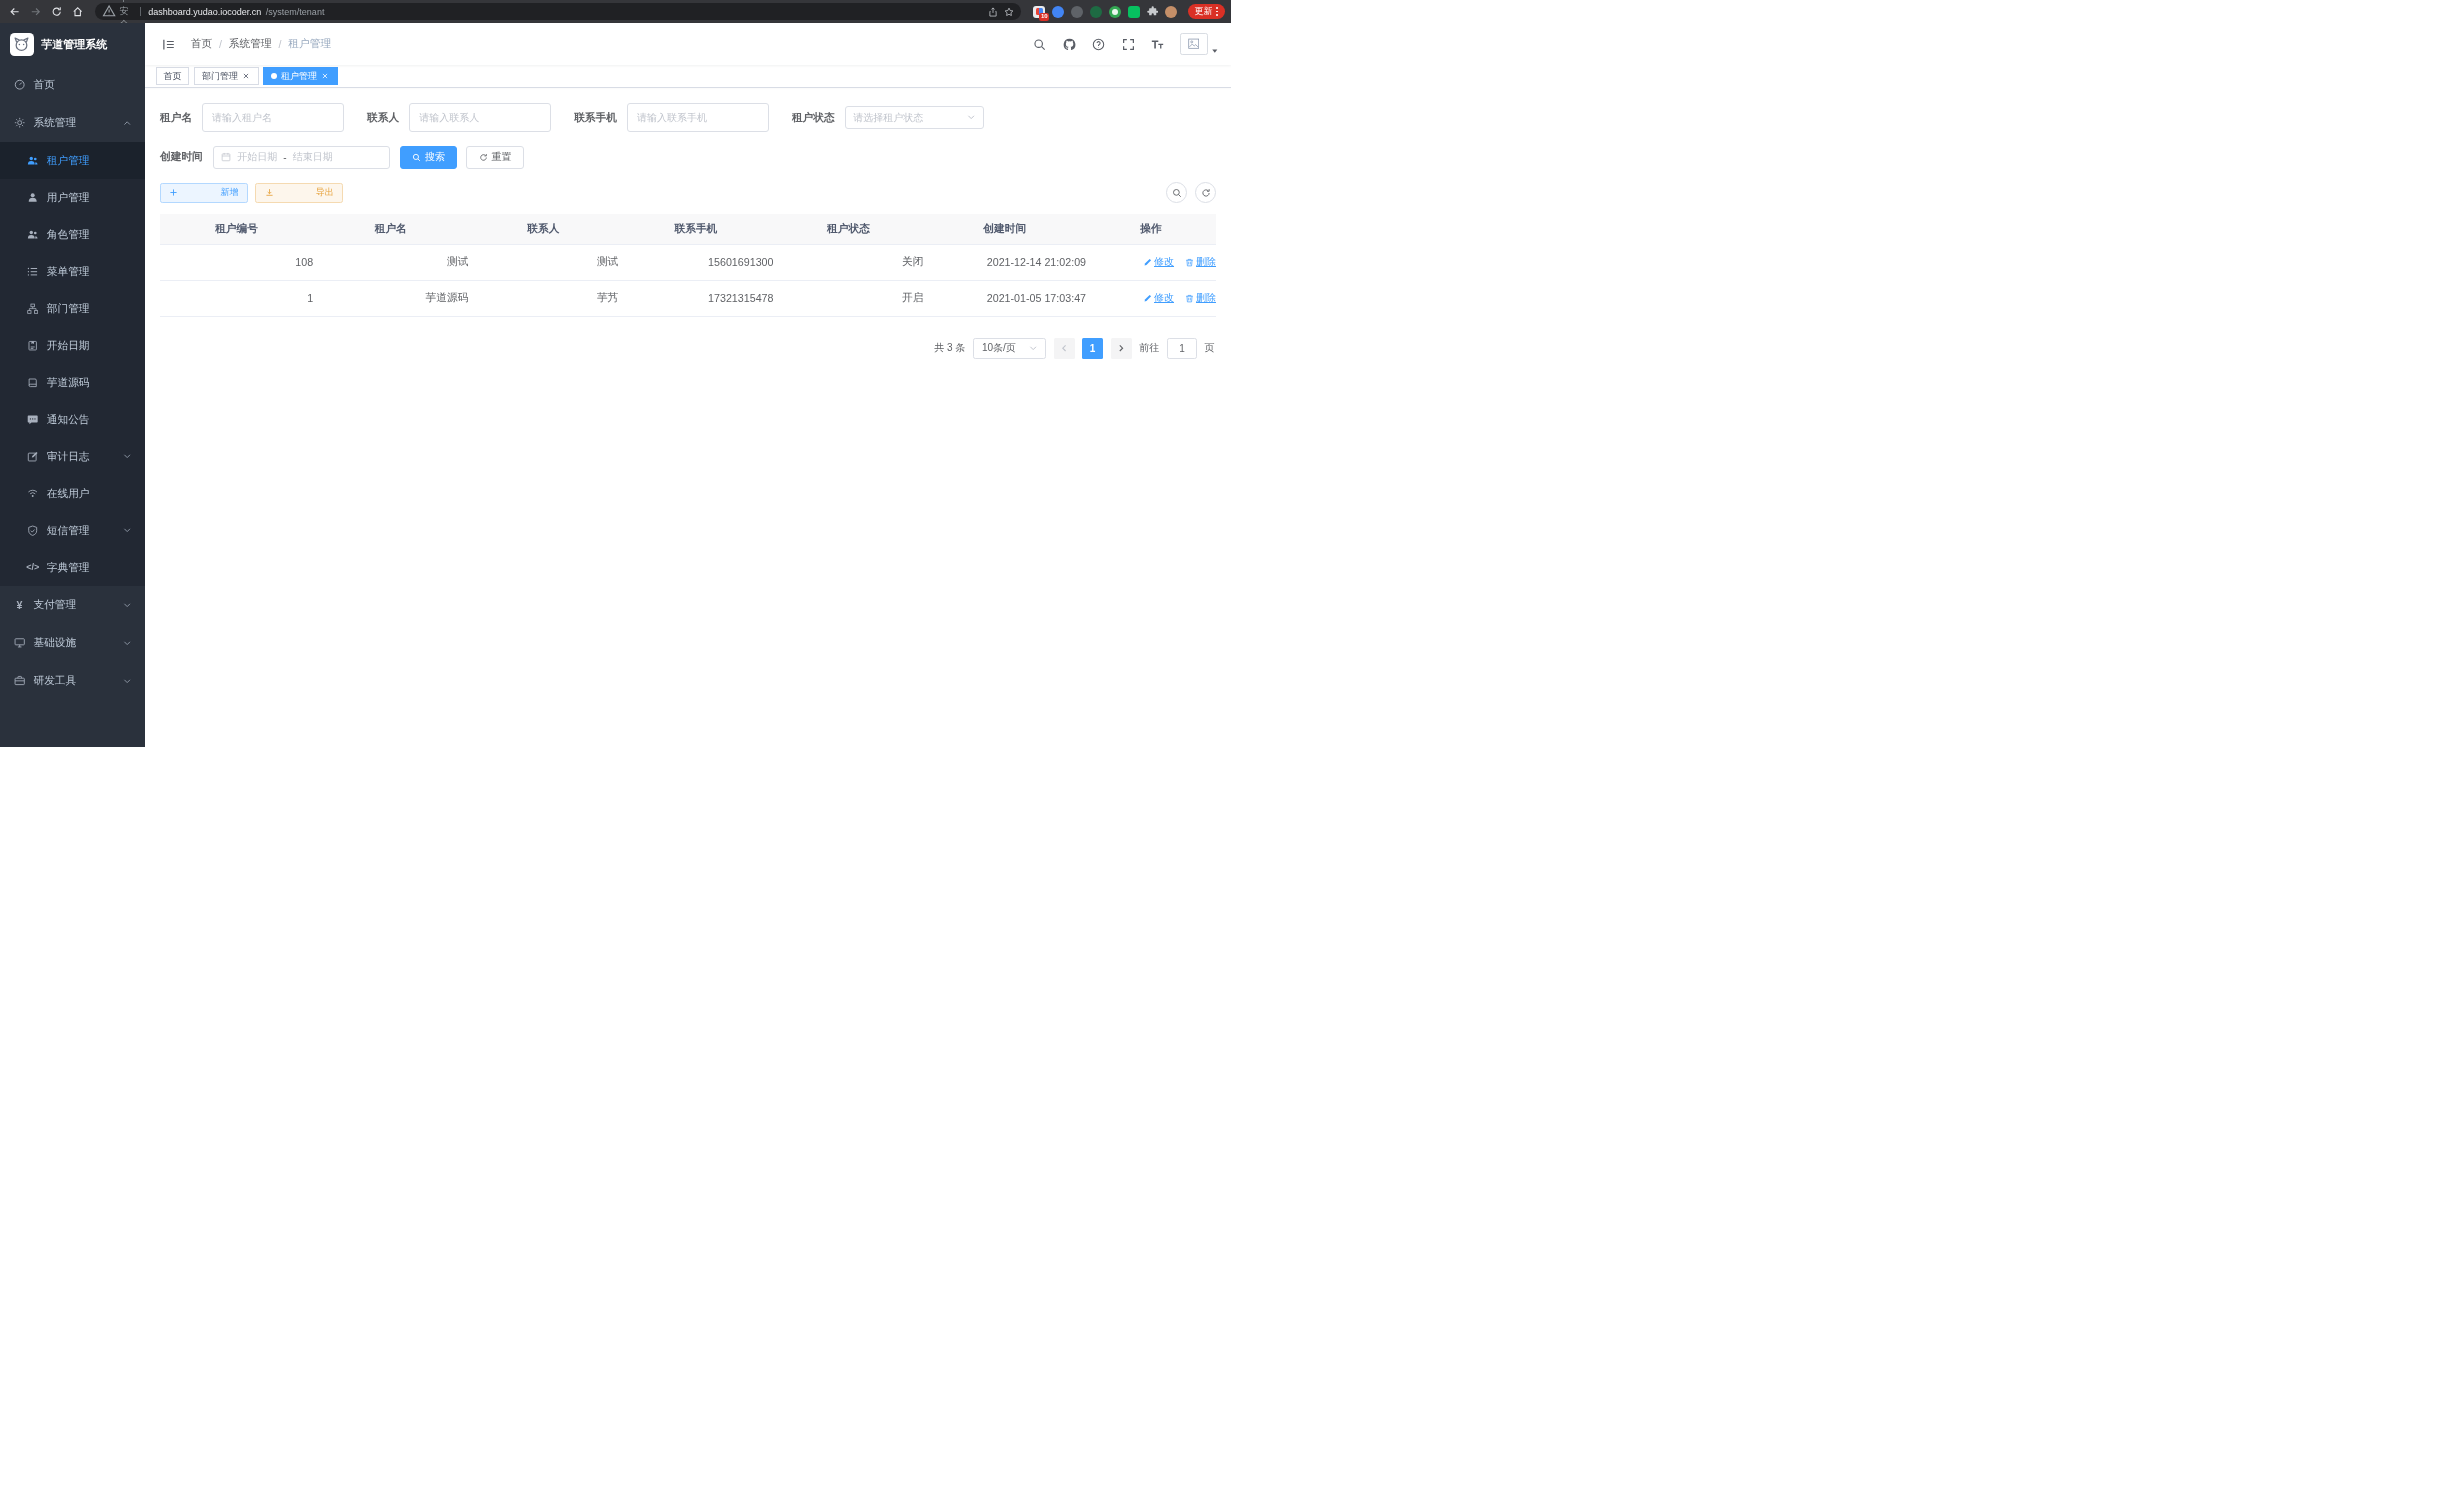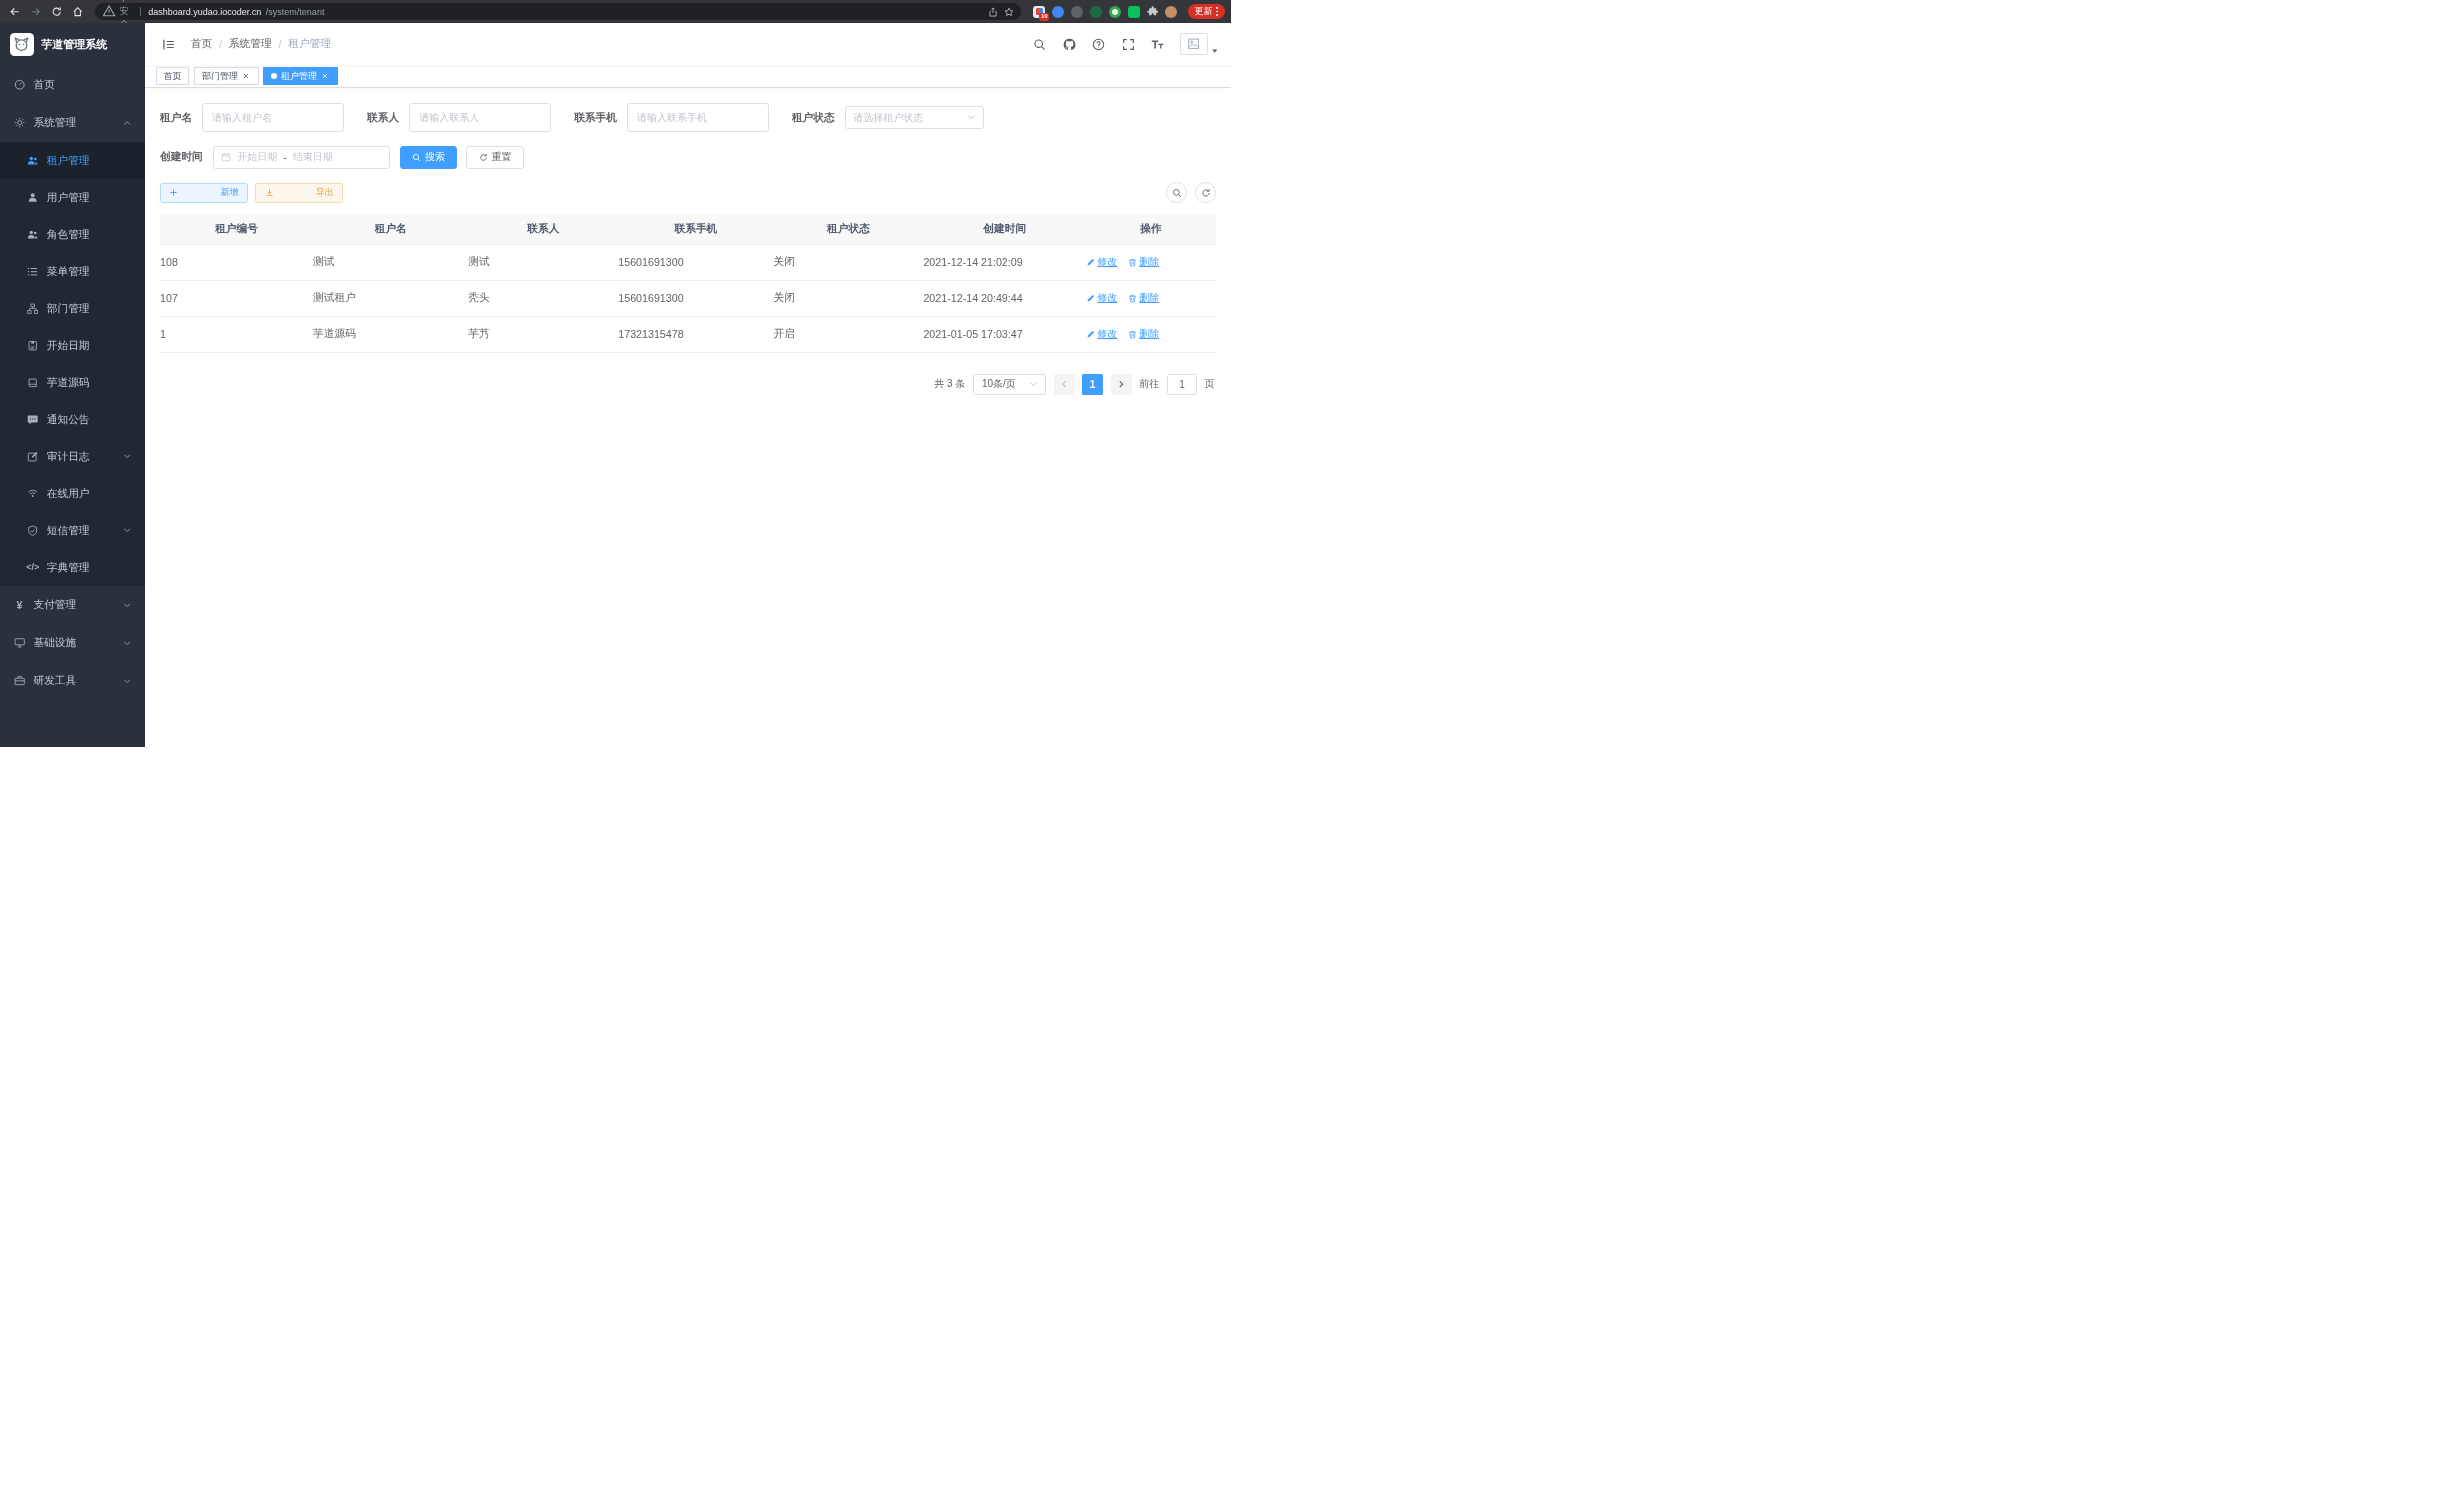--- a/index.html
+++ b/index.html
@@ -96,21 +96,21 @@
   .toolbar-row { display:flex; align-items:center; margin-bottom:10.7px; }
   .btn-sm { height:20px; padding:0 8.4px; font-size:9px; border-radius:2.3px;gap:42px; }
   .btn-add { color:#409eff; background:#ecf5ff; border-color:#b3d8ff; }
   .btn-export { color:#e6a23c; background:#fdf6ec; border-color:#f5dab1; margin-left:7.6px; }
   .toolbar-right { margin-left:auto; display:flex; align-items:center; gap:7.6px; }
   .circle-btn { width:21px; height:21px; border-radius:50%; border:0.8px solid #dcdfe6; display:flex; align-items:center; justify-content:center; color:#606266; background:#fff; cursor:pointer; }
   .circle-btn svg { width:10px; height:10px; }
 
   table.grid { width:100%; border-collapse:collapse; font-size:10.7px; color:#606266; table-layout:fixed; }
   table.grid th { background:#f8f8f9; color:#515a6e; font-weight:bold; height:30px; border-bottom:0.8px solid #ebeef5; text-align:center; }
-  table.grid td { height:36px; border-bottom:0.8px solid #ebeef5; text-align:left; }
+  table.grid td { height:36px; border-bottom:0.8px solid #ebeef5; text-align:right; }
   .op-link { color:#409eff; display:inline-flex; align-items:center; gap:2.3px; cursor:pointer; font-size:10px;text-decoration:underline; }
   .op-link svg { width:9px; height:9px; }
   .op-gap { display:inline-block; width:10.7px; }
 
   .pagination { display:flex; align-items:center; justify-content:flex-end; gap:7.6px; margin-top:21px; font-size:10px; color:#606266; padding-right:1.5px; }
   .psize { width:73px; height:21px; border:0.8px solid #dcdfe6; border-radius:2.3px; display:flex; align-items:center; justify-content:space-between; padding:0 8px; cursor:pointer; color:#606266; }
   .psize svg { width:8.4px; height:8.4px; color:#c0c4cc; }
   .pbtn { min-width:21px; height:21px; border-radius:1.5px; background:#f4f4f5; display:flex; align-items:center; justify-content:center; cursor:pointer; }
   .pbtn svg { width:8.4px; height:8.4px; }
   .pbtn.prev { color:#c0c4cc; }
@@ -615,41 +615,20 @@
                   <span>修改</span>
                 </span><span class="op-gap"></span><span class="op-link">
                   <svg viewBox="0 0 16 16" fill="none" stroke="currentColor" stroke-width="1.3">
                     <path d="M2 4h12M5.5 4V2.5h5V4M3.5 4l.8 10h7.4l.8-10M6.5 6.5v5M9.5 6.5v5"></path>
                   </svg>
                   <span>删除</span>
                 </span>
             </td>
           </tr>
           <tr>
-            <td>107</td>
-            <td>测试租户</td>
-            <td>秃头</td>
-            <td>15601691300</td>
-            <td>关闭</td>
-            <td>2021-12-14 20:49:44</td>
-            <td>
-              <span class="op-link">
-                  <svg viewBox="0 0 16 16" fill="currentColor">
-                    <path d="M11.8 1.6l2.6 2.6-8.3 8.3-3.3.7.7-3.3z"></path>
-                  </svg>
-                  <span>修改</span>
-                </span><span class="op-gap"></span><span class="op-link">
-                  <svg viewBox="0 0 16 16" fill="none" stroke="currentColor" stroke-width="1.3">
-                    <path d="M2 4h12M5.5 4V2.5h5V4M3.5 4l.8 10h7.4l.8-10M6.5 6.5v5M9.5 6.5v5"></path>
-                  </svg>
-                  <span>删除</span>
-                </span>
-            </td>
-          </tr>
-          <tr>
             <td>1</td>
             <td>芋道源码</td>
             <td>芋艿</td>
             <td>17321315478</td>
             <td>开启</td>
             <td>2021-01-05 17:03:47</td>
             <td>
               <span class="op-link">
                   <svg viewBox="0 0 16 16" fill="currentColor">
                     <path d="M11.8 1.6l2.6 2.6-8.3 8.3-3.3.7.7-3.3z"></path>

